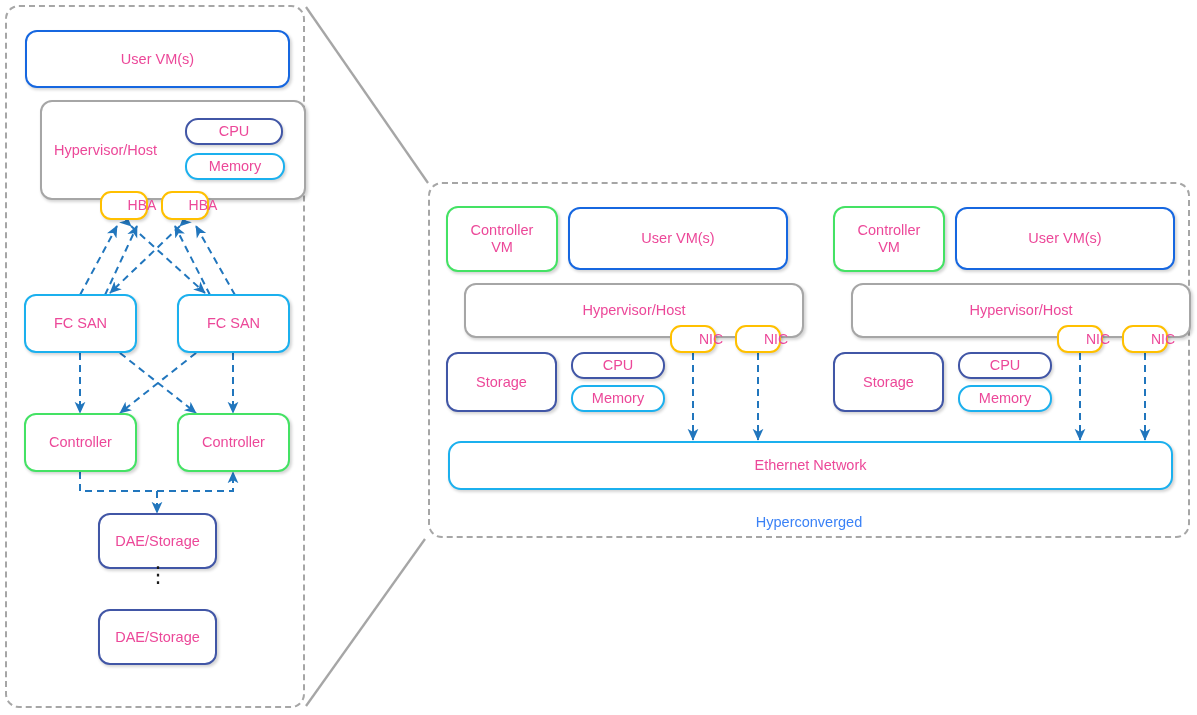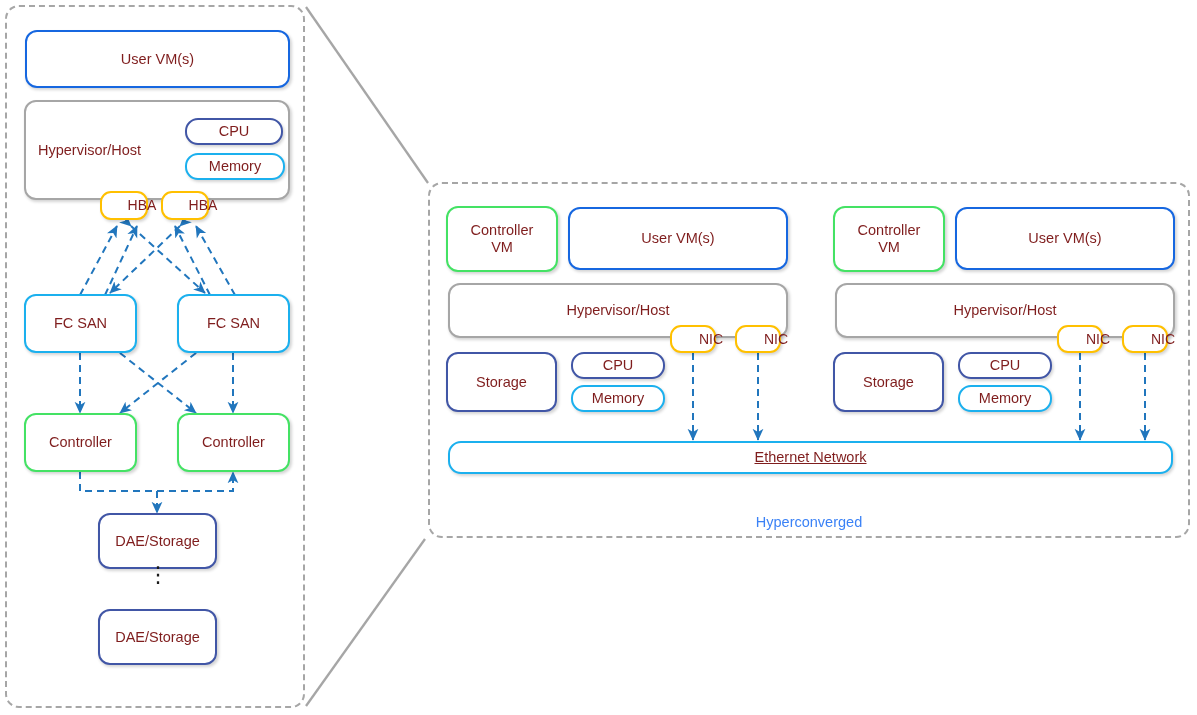--- a/index.html
+++ b/index.html
@@ -37,29 +37,29 @@
   
   .node {
     position: absolute;
     box-sizing: border-box;
     background: #ffffff;
     border-radius: 12px;
     display: flex;
     align-items: center;
     justify-content: center;
     text-align: center;
-    color: #7f1d1d;
+    color: #ec4899;
     font-size: 14.5px;
     line-height: 1.15;
     box-shadow: 1.5px 2px 3px rgba(0,0,0,0.17);
   }
   .node span { display: block; padding: 0 4px; }
 
   .b-blue   { border: 2.6px solid #1667e0; }
-  .b-gray   { border: 2.2px solid #a6a6a6; }
+  .b-gray   { border: 2.2px solid #a6a6a6; margin-left: 16px; }
   .b-navy   { border: 2.6px solid #4156a6; }
   .b-cyan   { border: 2.6px solid #1bb0ee; }
   .b-amber  { border: 2.6px solid #ffc000; padding-left: 36px; }
   .b-green  { border: 2.6px solid #44e264; }
 
   .pill { border-radius: 13px; }
   .nic  { border-radius: 11px; font-size: 14px; }
 
   
   svg.overlay {
@@ -235,21 +235,21 @@
     <span>Memory</span>
   </div>
 
   <div class="node b-amber nic" style="left:1057px; top:325px; width:46px; height:28px;">
     <span>NIC</span>
   </div>
   <div class="node b-amber nic" style="left:1122px; top:325px; width:46px; height:28px;">
     <span>NIC</span>
   </div>
 
-  <div class="node b-cyan pill" style="left:448px; top:441px; width:725px; height:33px;text-decoration:underline;">
+  <div class="node b-cyan pill" style="left:448px; top:441px; width:725px; height:49px;">
     <span>Ethernet Network</span>
   </div>
 
   <div class="panel-label" style="left:428px; top:514px; width:762px;">
     <span>Hyperconverged</span>
   </div>
 
 </div>
 
 </body></html>

